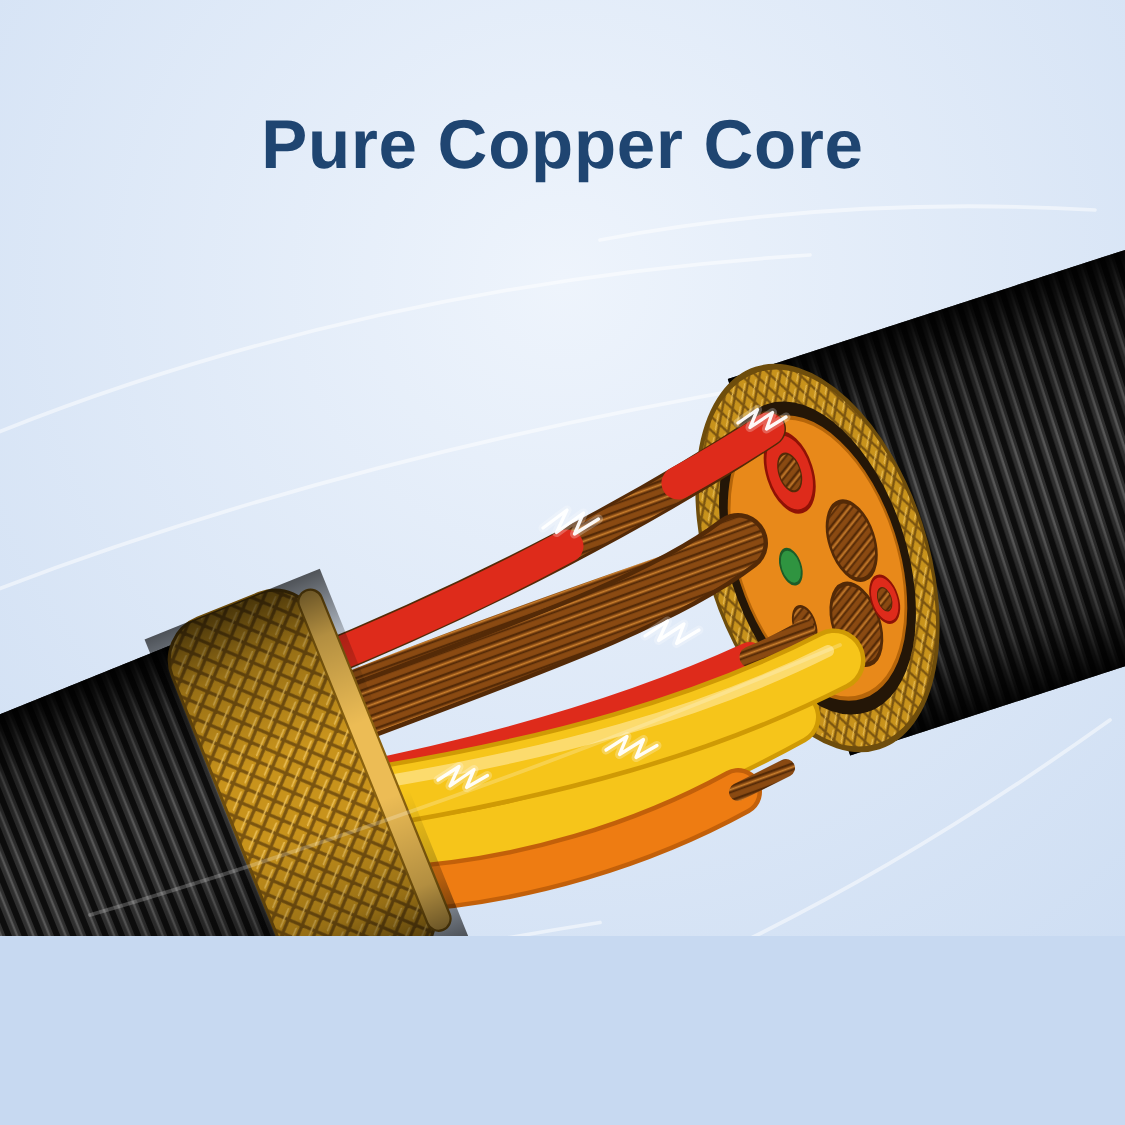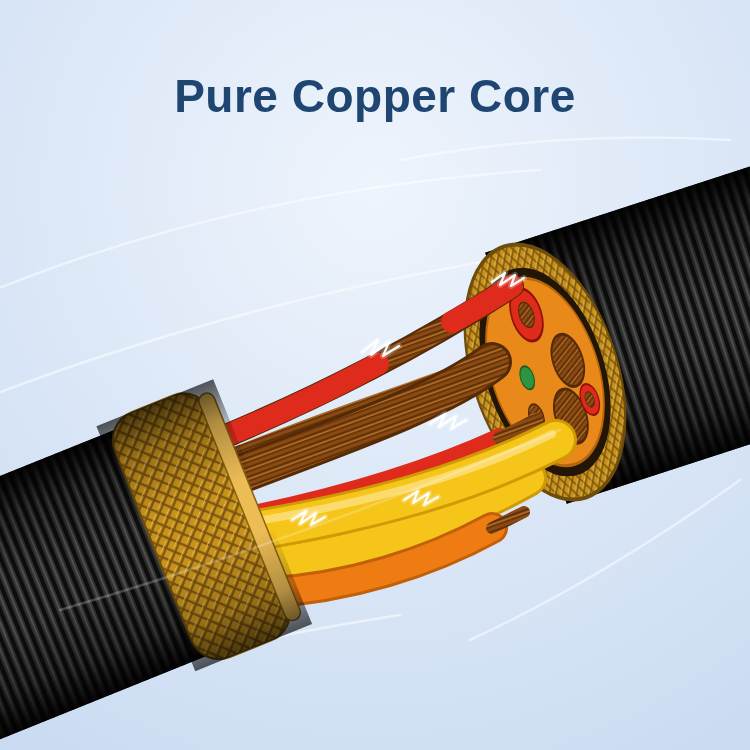--- a/index.html
+++ b/index.html
@@ -1,16 +1,16 @@
 <!DOCTYPE html>
 <html style="--background-top: #eef4fc; --background-bottom: #c7d9f1; --title: #1f4571; --jacket-dark: #0d0d0d; --jacket-mid: #2f2f2f; --jacket-light: #575757; --braid-gold: #c8931c; --braid-gold-dark: #7a5410; --braid-gold-light: #edc25c; --filler-orange: #e8891a; --copper: #8a4a12; --copper-dark: #542a07; --copper-light: #c87f2e; --wire-yellow: #f6c51a; --wire-yellow-dark: #cf9a05; --wire-orange: #ee7c12; --wire-orange-dark: #c2600a; --wire-red: #de2b1b; --wire-red-dark: #a81208; --wire-green: #2f9440; --spark: #ffffff;"><head>
 <meta charset="utf-8">
 <style>
   html,body{margin:0;padding:0;background:#c7d9f1;}
-  .stage{width:750px;height:750px;position:relative;overflow:hidden;}
+  .stage{width:750px;height:624px;position:relative;overflow:hidden;}
   svg{display:block;}
   .title-text{
     font-family:"Liberation Sans",sans-serif;
     font-weight:bold;font-size:46px;letter-spacing:.5px;
     fill:var(--title,#1f4571);
   }
   .bg-stop-a{stop-color:var(--background-top,#eef4fc);}
   .bg-stop-b{stop-color:var(--background-bottom,#c7d9f1);}
   .rib-base{fill:var(--jacket-mid,#2f2f2f);}
   .rib-dark{fill:var(--jacket-dark,#0d0d0d);}

